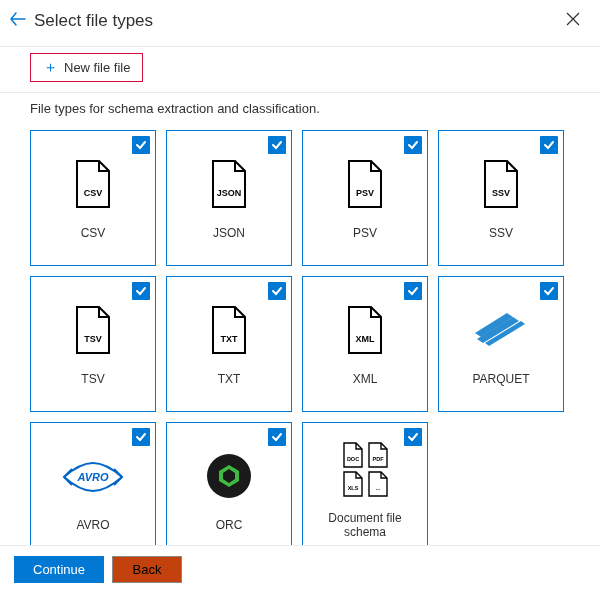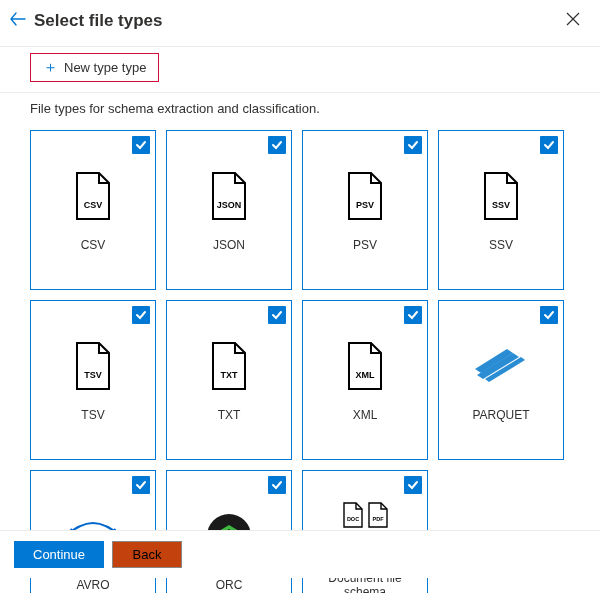--- a/index.html
+++ b/index.html
@@ -18,21 +18,21 @@
     padding: 8px 16px 8px 10px;
   }
   .back-arrow {
     color: #0078d4;
     font-size: 16px;
     margin-right: 8px;
     cursor: pointer;
   }
   .title {
     font-size: 17px;
-    font-weight: 700;
+    font-weight: 400;
     flex: 1;
   }
   .close-x {
     font-size: 16px;
     cursor: pointer;
     padding: 4px;
   }
   .hr { border: none; border-top: 1px solid #edebe9; margin: 4px 0 0 0; }
   .toolbar {
     padding: 6px 30px;
@@ -52,21 +52,21 @@
   .content { padding: 8px 30px 0 30px; }
   .desc { font-size: 13px; margin-bottom: 14px; }
   .grid {
     display: grid;
     grid-template-columns: repeat(4, 126px);
     gap: 10px;
   }
   .tile {
     position: relative;
     border: 1px solid #0078d4;
-    height: 160px;
+    height: 136px;
     display: flex;
     flex-direction: column;
     align-items: center;
     justify-content: center;
     cursor: pointer;
     background: #fff;
   }
   .check {
     position: absolute;
     top: 5px; right: 5px;
@@ -75,21 +75,21 @@
     display: flex;
     align-items: center;
     justify-content: center;
     border-radius: 1px;
   }
   .check svg { width: 12px; height: 12px; }
   .tile-icon { height: 56px; display:flex; align-items:center; justify-content:center; margin-bottom: 14px;}
   .tile-label { font-size: 12px; text-align:center; padding: 0 4px;}
   .footer {
     position: absolute;
-    bottom: 15px; left: 0; right: 0;
+    bottom: 0; left: 0; right: 0;
     border-top: 1px solid #edebe9;
     padding: 10px 14px;
     display: flex;
     align-items: center;
     gap: 8px;
     background:#fff;
   }
   .btn {
     font-size: 13px;
     padding: 5px 18px;
@@ -127,21 +127,21 @@
     <svg width="14" height="14" viewBox="0 0 14 14">
         <path d="M1 1 L13 13 M13 1 L1 13" stroke="#323130" stroke-width="1.2"></path>
       </svg>
   </span>
 </div>
 <hr class="hr">
 
 <div class="toolbar">
   <div class="new-btn">
     <span class="plus">＋</span>
-    <span>New type type</span>
+    <span>New file file</span>
   </div>
 </div>
 <hr class="hr">
 
 <div class="content">
   <div class="desc">File types for schema extraction and classification.</div>
   <div class="grid" id="grid">
       <div class="tile">
         <div class="check">
     <svg viewBox="0 0 12 12">

